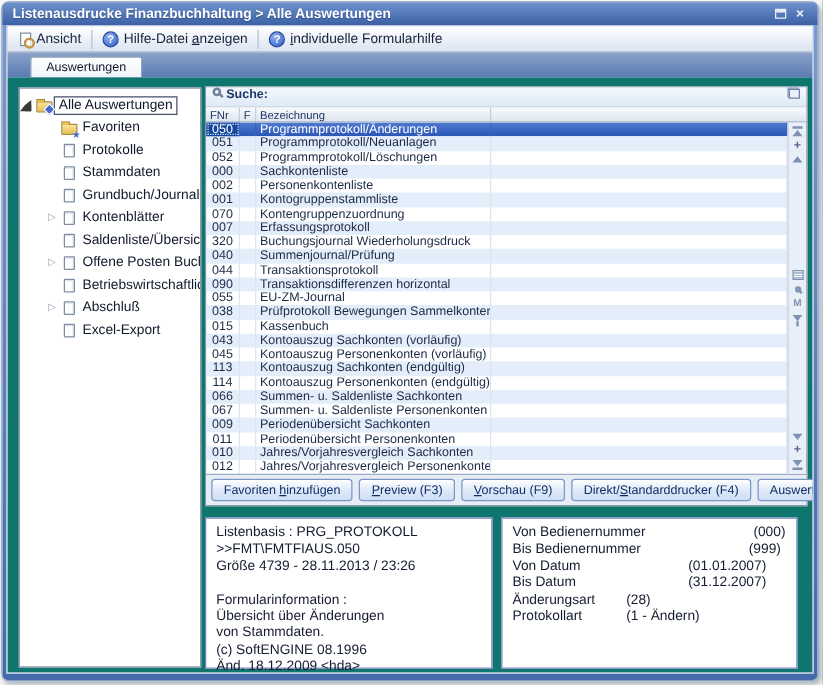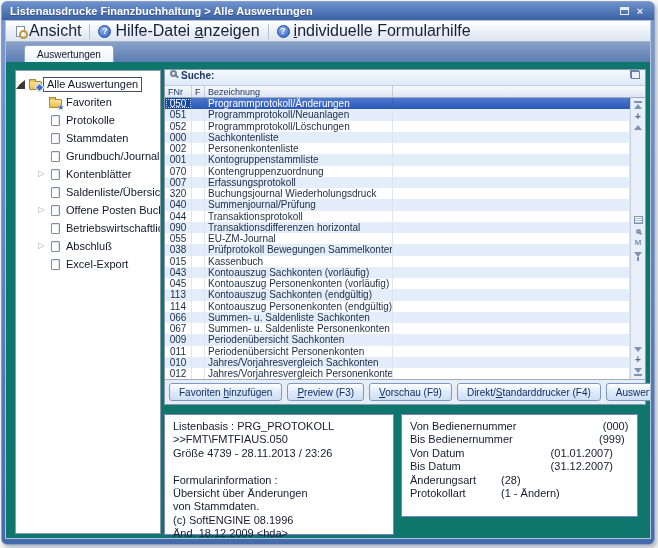--- a/index.html
+++ b/index.html
@@ -16,21 +16,21 @@
   .ico-restore { width:9px; height:8px; border:1px solid #e8eef8; box-shadow:inset 0 2px 0 #e8eef8; }
   .close-glyph { font-size:11px; font-weight:bold; line-height:10px; }
 
   .frame-inner { position:absolute; left:3px; right:3px; top:18px; bottom:5px;
     background:#e0e9f5; border:1px solid #b6c4d8; overflow:hidden; }
 
   
   .toolbar { position:absolute; left:0; right:0; top:0; height:21px;
     background:linear-gradient(#ffffff,#dbe4f1); border-bottom:1px solid #a9b7cd;
     display:flex; align-items:center; padding-left:4px; }
-  .tb-item { display:flex; align-items:center; gap:4px; height:17px; padding:0 6px; font-size:16px; color:#16213a; border-radius:2px; cursor:default; }
+  .tb-item { display:flex; align-items:center; gap:4px; height:17px; padding:0 6px; font-size:11px; color:#16213a; border-radius:2px; cursor:default; }
   .tb-sep { width:1px; height:15px; background:#b3bfd2; margin:0 2px; }
   .ico-preview { position:relative; width:9px; height:11px; background:#fff; border:1px solid #7f8da3; }
   .ico-preview::after { content:''; position:absolute; width:5px; height:5px; border:2px solid #c09446; border-radius:50%; right:-4px; bottom:-3px; background:rgba(255,255,245,.7); }
   .ico-help { width:13px; height:13px; border-radius:50%; background:radial-gradient(circle at 35% 30%,#8fb2ee,#2c5ec6); color:#fff; font-weight:bold; font-size:9px; display:flex; align-items:center; justify-content:center; border:1px solid #26479a; }
   .ico-help::after { content:'?'; }
 
   
   .tabband { position:absolute; left:0; right:0; top:21px; height:20px; background:linear-gradient(#8aa1c9,#5a7cb2); }
   .tab { position:absolute; left:18px; bottom:0; height:17px; min-width:88px; padding:0 12px;
     background:linear-gradient(#ffffff,#eef3fa); border:1px solid #90a3c0; border-bottom:none; border-radius:3px 3px 0 0;
@@ -103,21 +103,21 @@
   .ico-funnel .stem { width:2px; height:4px; background:#7e92b2; }
 
   
   .buttons-strip { height:25px; flex:none; background:#e7edf7; border-top:1px solid #9fadc2; display:flex; align-items:center; padding-left:4px; gap:5px; }
   .act-btn { height:18px; padding:0 9px; font-size:10px; color:#0f2f66; font-family:"Liberation Sans",sans-serif;
     border:1px solid #7b97c6; border-radius:3px; background:linear-gradient(#ffffff,#dce8f8 55%,#cfdff4); cursor:default; white-space:nowrap; }
 
   
   .info-panel { position:absolute; left:158px; top:352px; width:230px; height:121px; background:#fff; border:1px solid #7c82c4; padding:5px 0 0 8px; }
   .info-line { font-size:11px; line-height:13.4px; color:#141c30; white-space:pre; }
-  .params-panel { position:absolute; left:395px; top:352px; width:237px; height:103px; background:#fff; border:1px solid #7c82c4; padding:5px 8px 0 8px; }
+  .params-panel { position:absolute; left:395px; top:352px; width:237px; height:121px; background:#fff; border:1px solid #7c82c4; padding:5px 8px 0 8px; }
   .param-row { display:flex; font-size:11px; line-height:13.4px; color:#141c30; }
   .param-label { flex:1; white-space:nowrap; }
   .param-value { width:112px; flex:none; margin-right:16px; white-space:nowrap; }
   .param-value.right { text-align:right; }
   .param-value.left { text-align:left; }
 
   u { text-decoration:underline; }
 </style>
 </head>
 <body>

